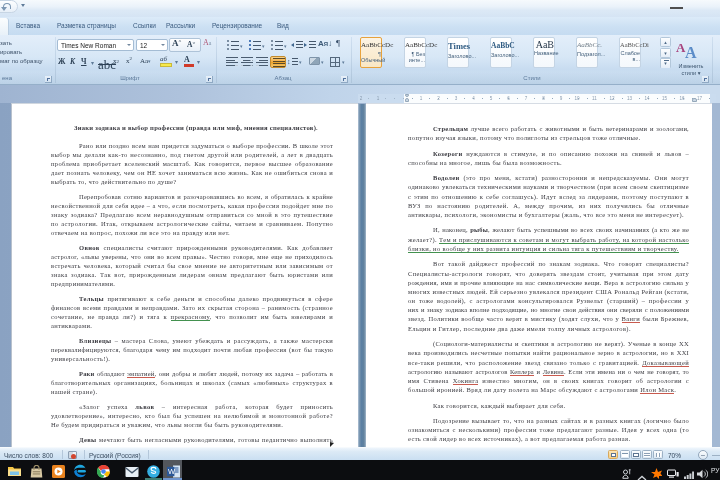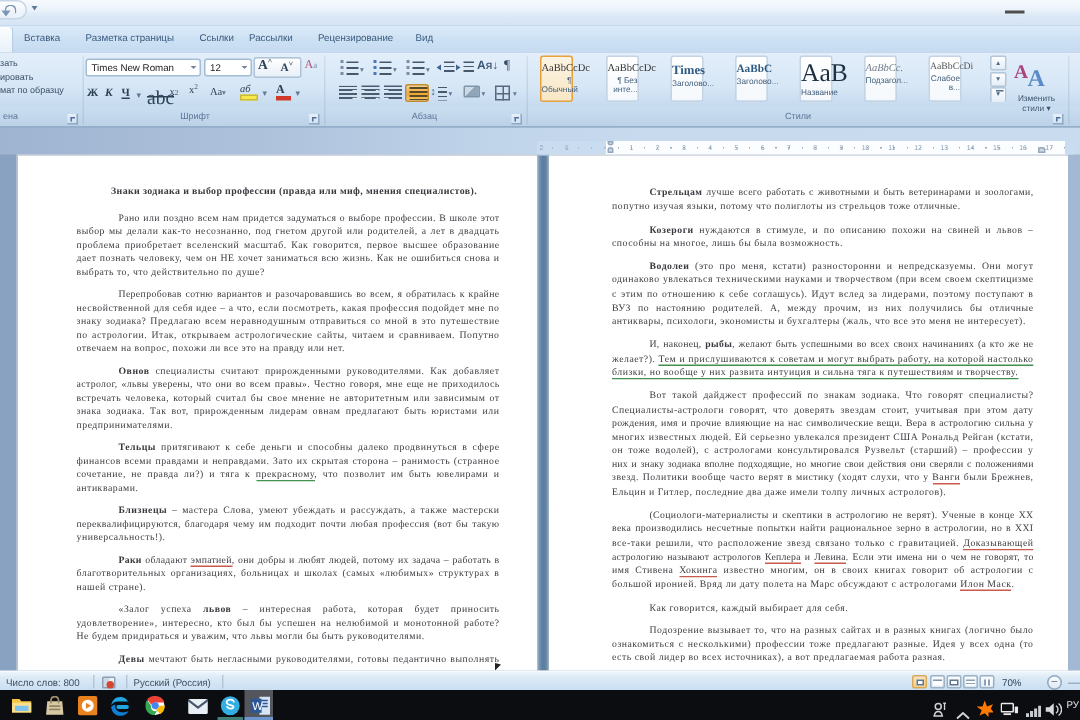--- a/index.html
+++ b/index.html
@@ -361,21 +361,21 @@
       </div>
  <div class="scard" style="left:447px">
         <div class="samp" style="color:#2f5b82;font-size:8.5px;font-weight:bold">Times</div>
         <div class="slab">Заголово...</div>
       </div>
  <div class="scard" style="left:490px">
         <div class="samp" style="color:#2f5b82;font-size:7.5px;font-weight:bold">AaBbC</div>
         <div class="slab">Заголово...</div>
       </div>
  <div class="scard" style="left:533px">
-        <div class="samp" style="font-size:17px;color:#1f3043;margin-top:1px">AaB</div>
+        <div class="samp" style="font-size:10px;color:#1f3043;margin-top:1px">AaB</div>
         <div class="slab" style="margin-top:0">Название</div>
       </div>
  <div class="scard" style="left:576px">
         <div class="samp" style="color:#74808c;font-style:italic">AaBbCc.</div>
         <div class="slab">Подзагол...</div>
       </div>
  <div class="scard" style="left:619px">
         <div class="samp" style="font-size:6.5px;color:#555">AaBbCcDi</div>
         <div class="slab">Слабое в...</div>
       </div>

